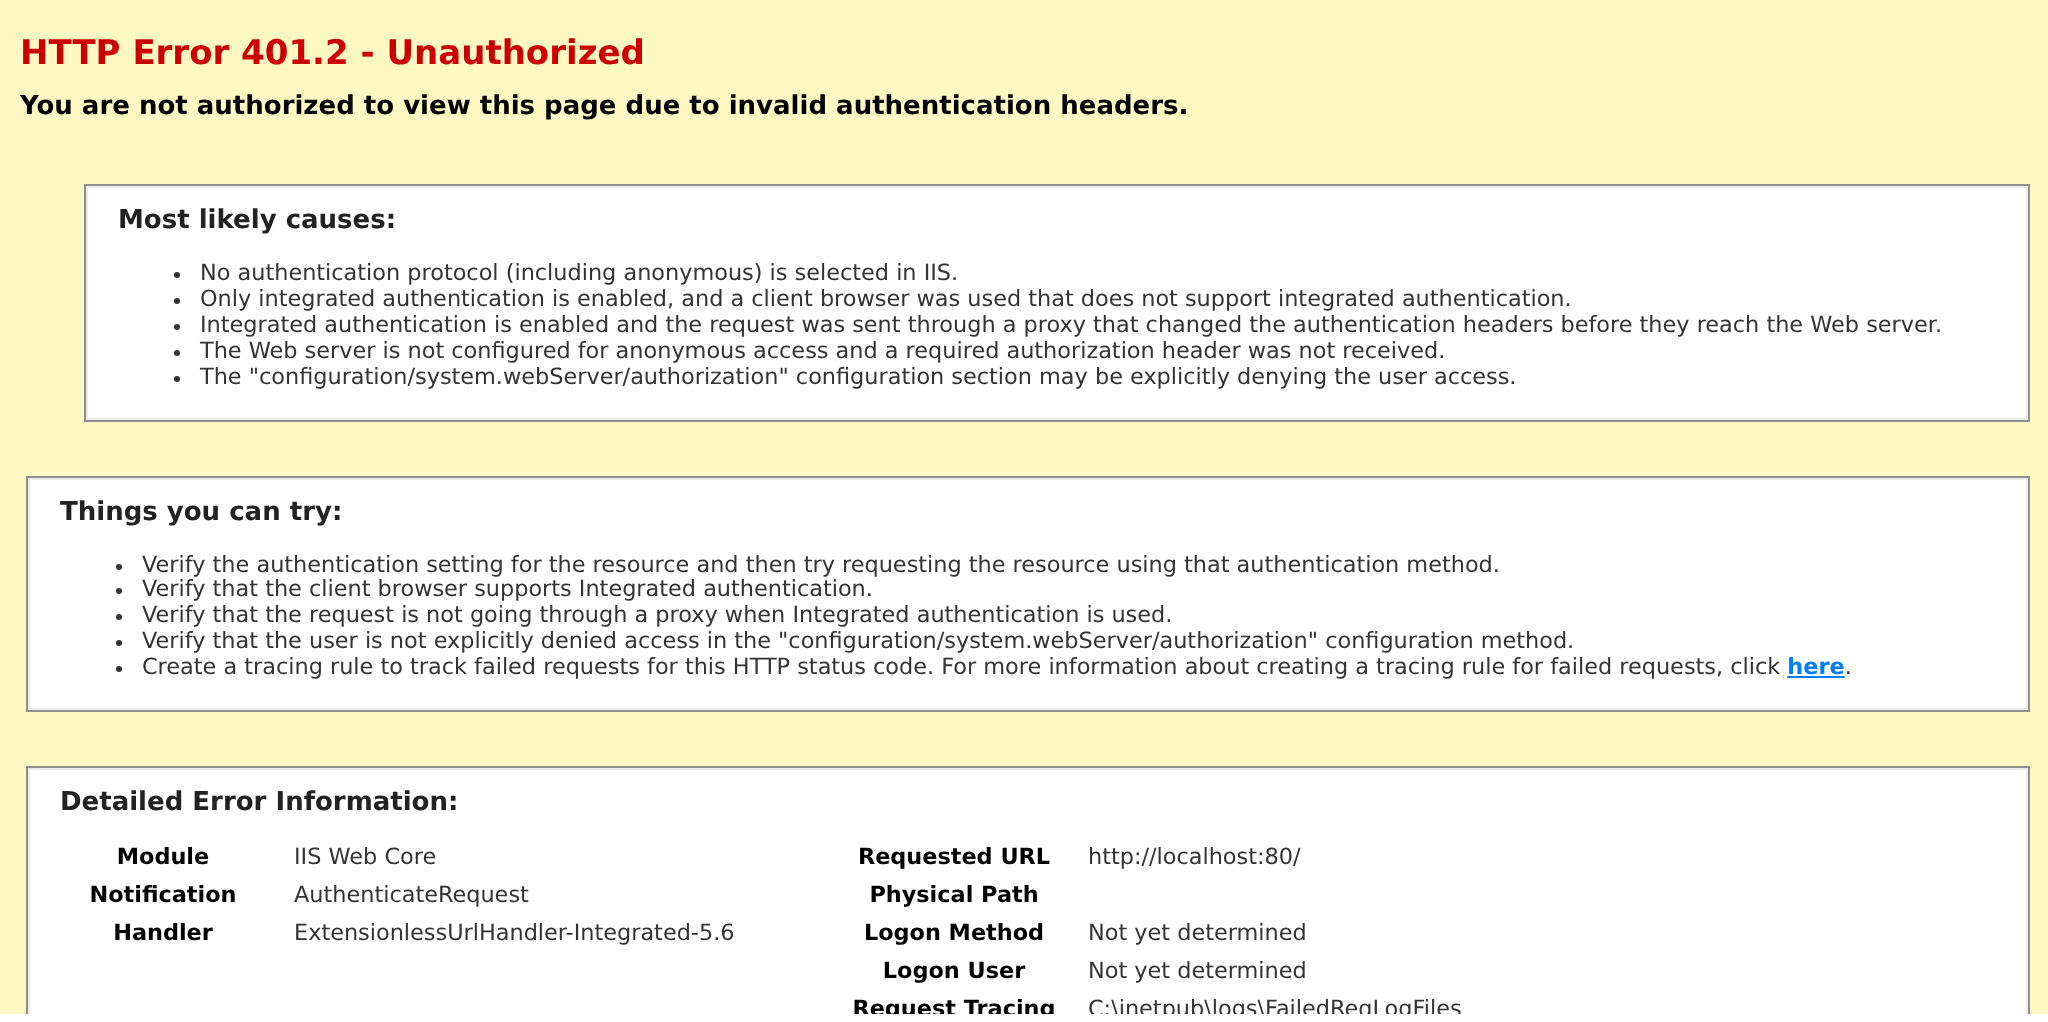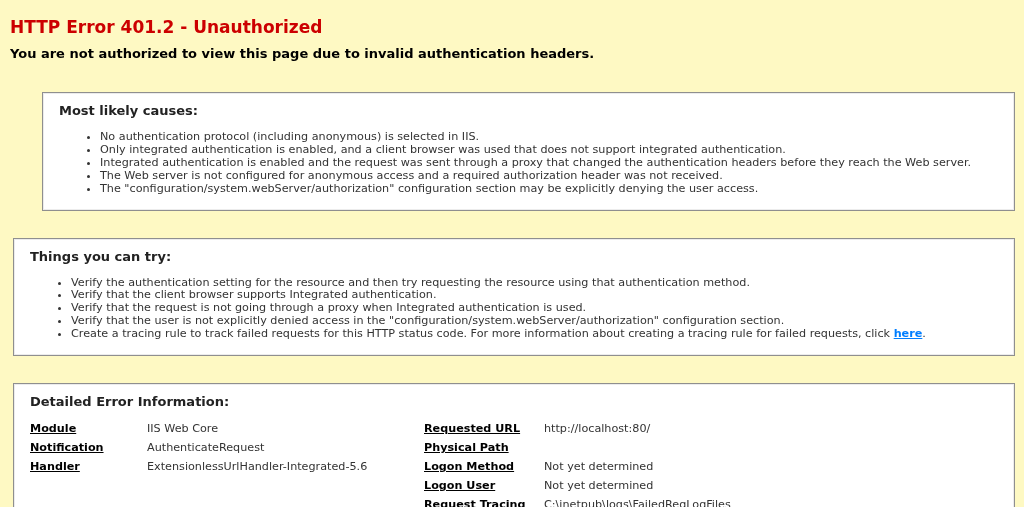--- a/index.html
+++ b/index.html
@@ -63,24 +63,23 @@
   .detail-grid {
     display: flex;
     margin-top: 9px;
     font-size: 11.2px;
   }
   .detail-col-left  { width: 394px; flex: 0 0 auto; }
   .detail-col-right { flex: 1 1 auto; }
   .detail-row { display: flex; line-height: 19px; }
   .detail-label {
     font-weight: bold;
-    text-align: left;
+    text-align: center;
     color: #000;
     flex: 0 0 auto;
-    text-decoration: underline;
   }
   .detail-col-left  .detail-label { width: 103px; }
   .detail-col-right .detail-label { width: 106px; }
   .detail-value {
     margin-left: 14px;
     color: #333;
     white-space: nowrap;
   }
 </style>
 </head>
@@ -101,21 +100,21 @@
       <li>The "configuration/system.webServer/authorization" configuration section may be explicitly denying the user access.</li>
     </ul>
   </div>
 
   <div class="box">
     <div class="legend">Things you can try:</div>
     <ul class="bullets">
       <li>Verify the authentication setting for the resource and then try requesting the resource using that authentication method.</li>
       <li>Verify that the client browser supports Integrated authentication.</li>
       <li>Verify that the request is not going through a proxy when Integrated authentication is used.</li>
-      <li>Verify that the user is not explicitly denied access in the "configuration/system.webServer/authorization" configuration section.</li>
+      <li>Verify that the user is not explicitly denied access in the "configuration/system.webServer/authorization" configuration method.</li>
       <li><span>Create a tracing rule to track failed requests for this HTTP status code. For more information about creating a tracing rule for failed requests, click </span><a href="#" class="inline-link">here</a><span>.</span></li>
     </ul>
   </div>
 
   <div class="box last">
     <div class="legend">Detailed Error Information:</div>
     <div class="detail-grid">
 
       <div class="detail-col-left">
         <div class="detail-row">

